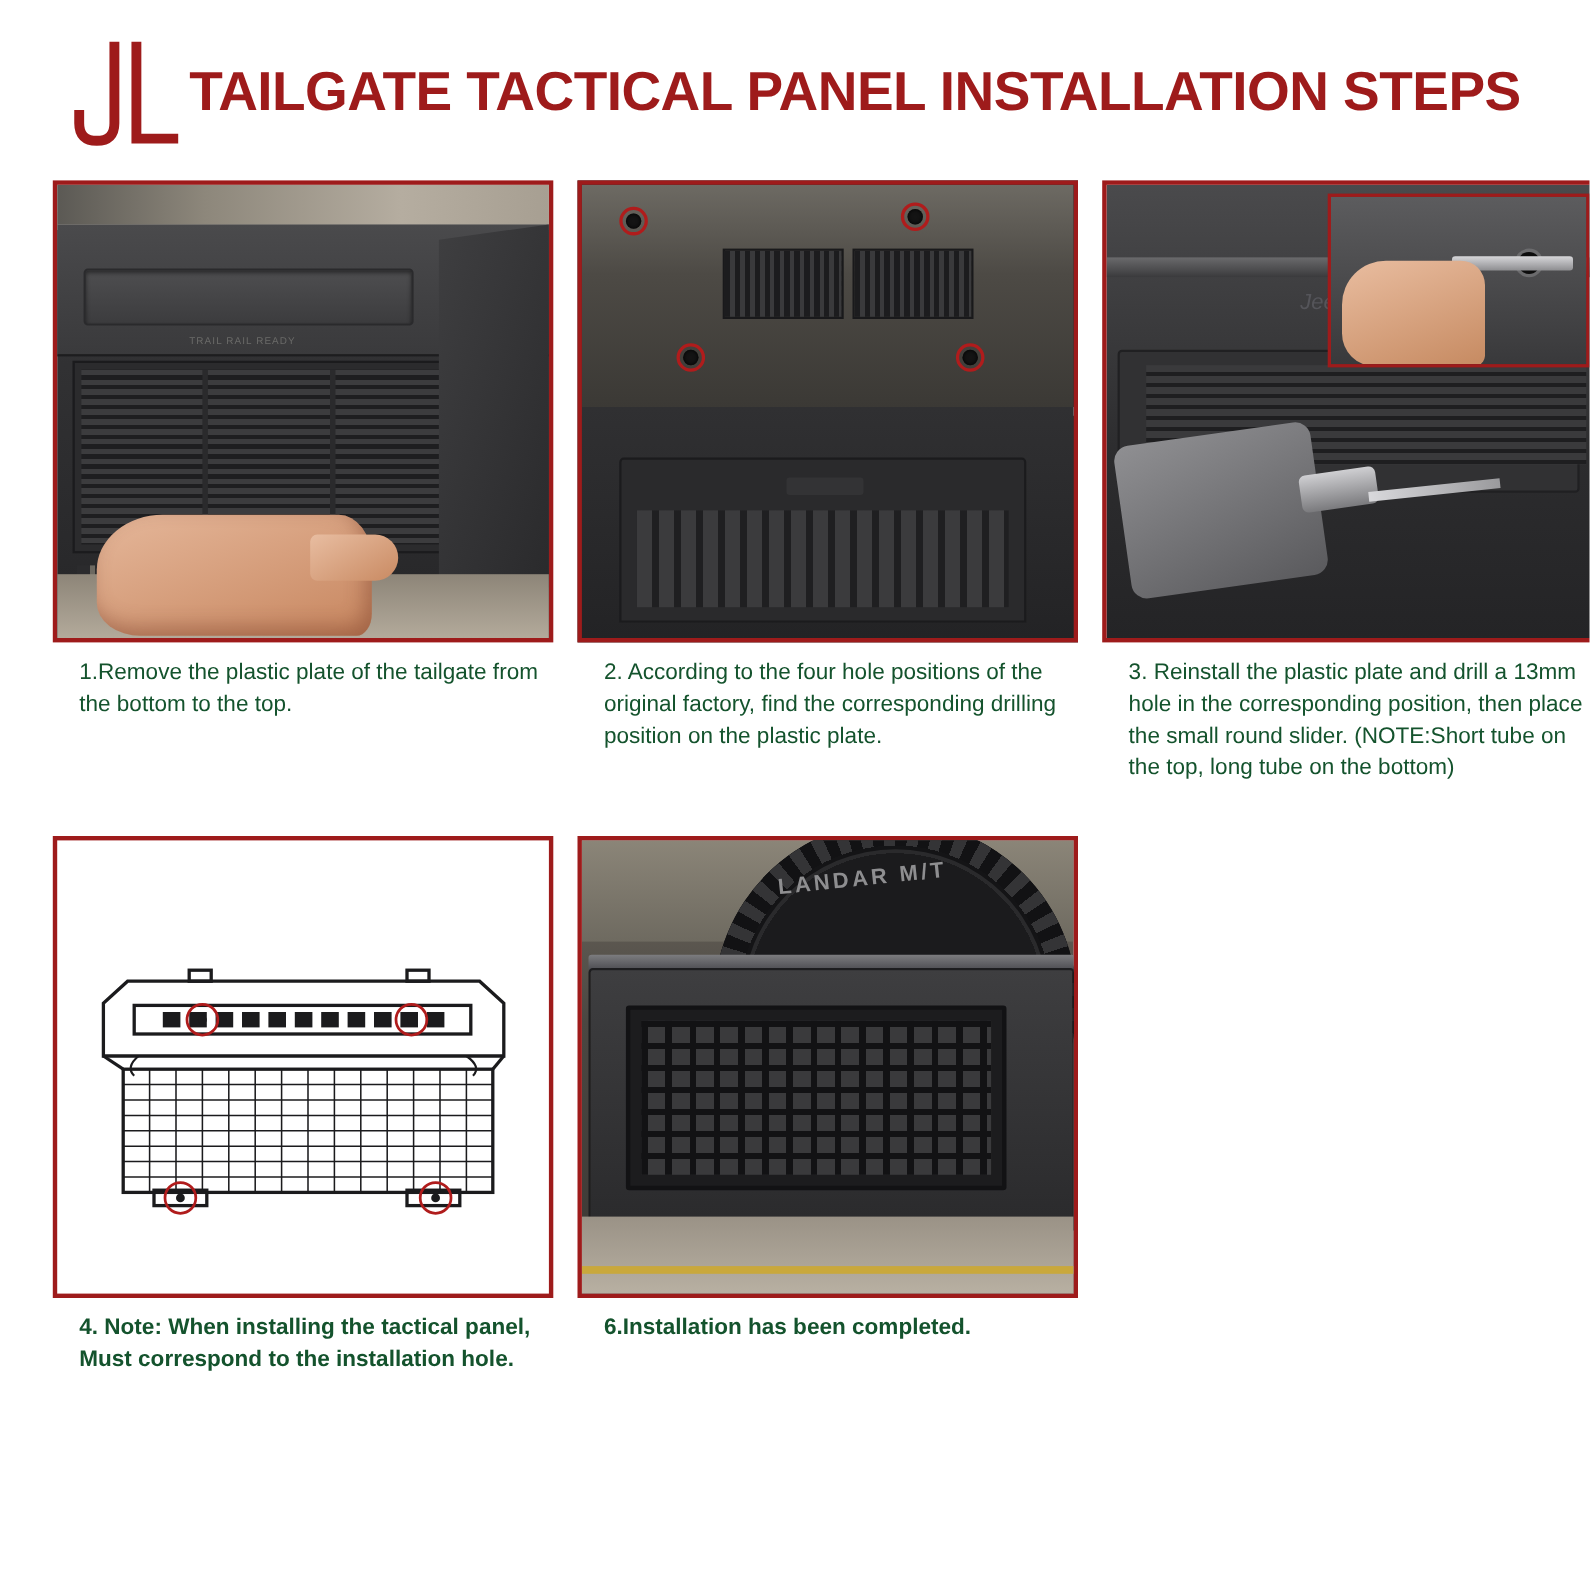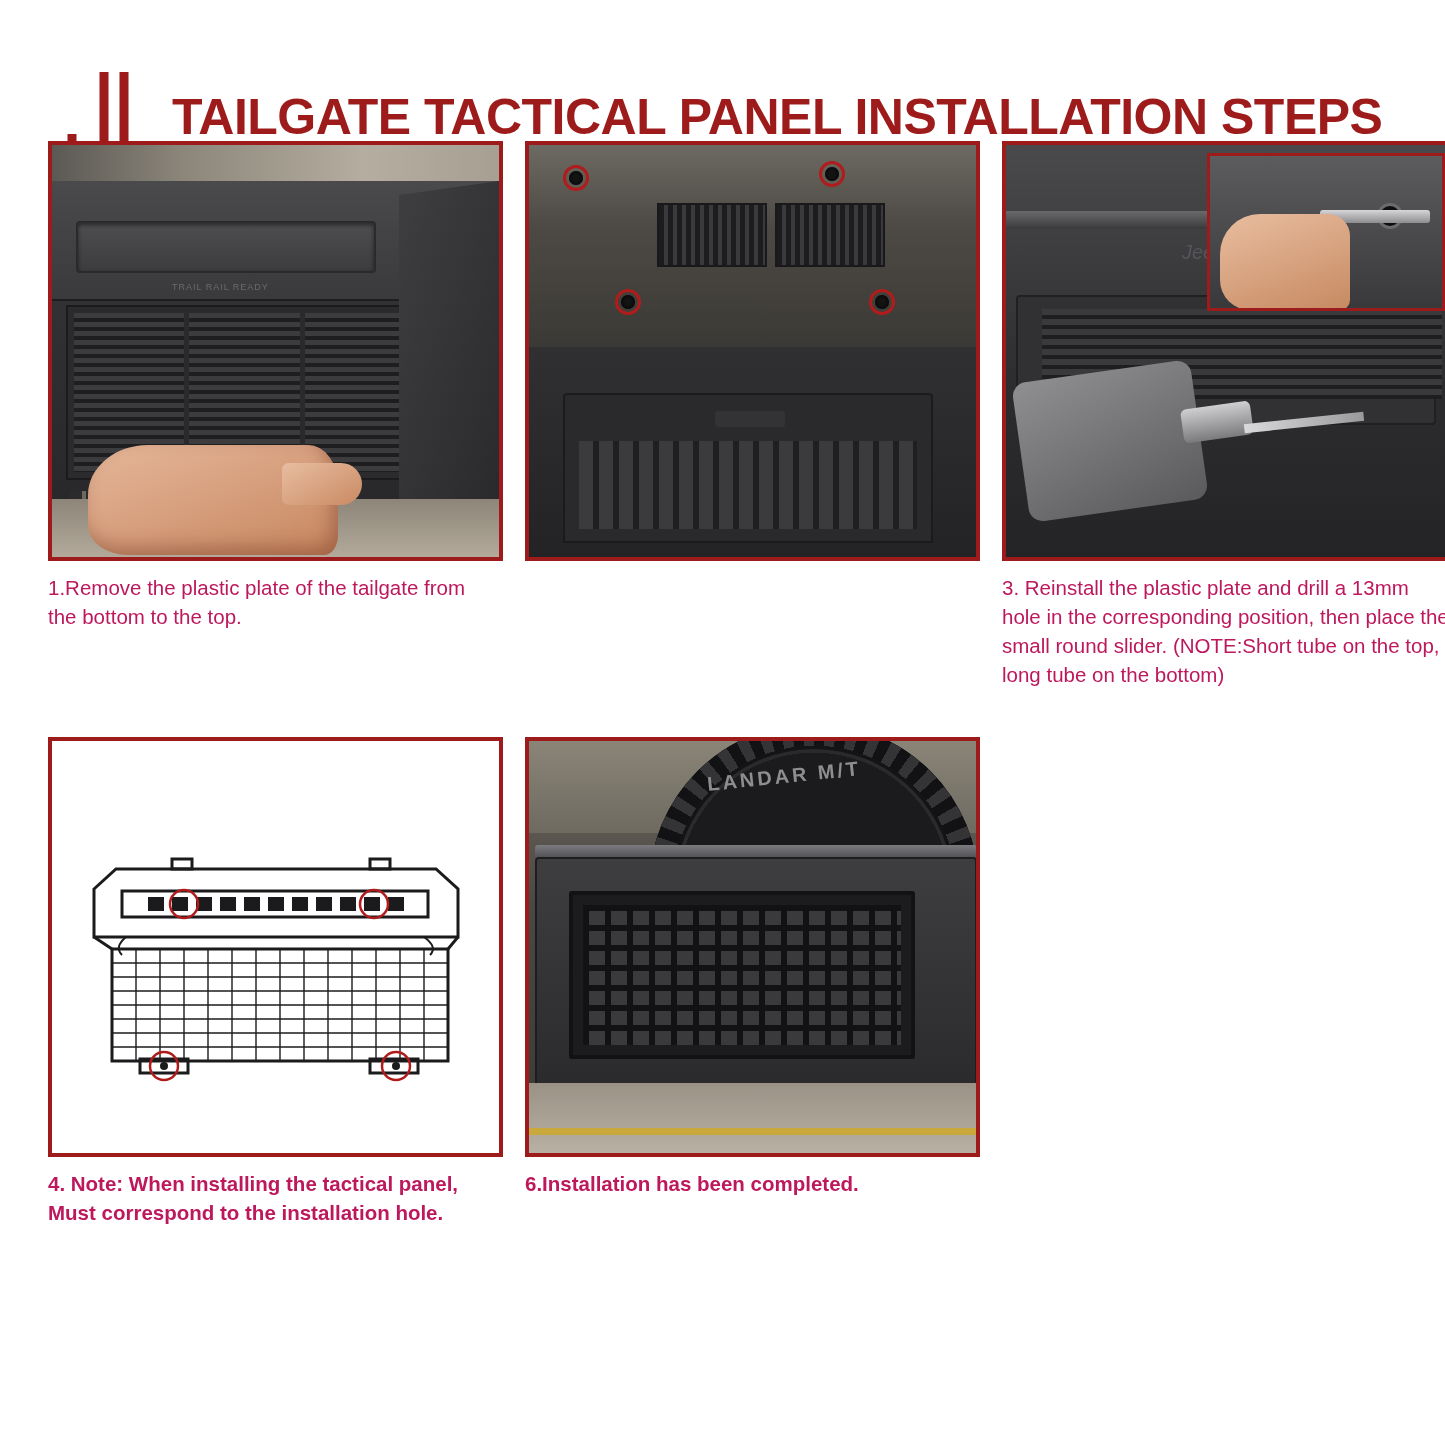--- a/index.html
+++ b/index.html
@@ -10,22 +10,22 @@
     background: #ffffff;
     font-family: "Liberation Sans", sans-serif;
     color: #1a1a1a;
     overflow: hidden;
   }
 
   
   .header {
     display: flex;
     align-items: flex-start;
-    padding: 64px 0 0 58px;
-    height: 141px;
+    padding: 30px 0 0 58px;
+    height: 164px;
   }
   .jl-logo {
     position: relative;
     width: 108px;
     height: 104px;
     flex: 0 0 auto;
     margin-top: 4px;
   }
   .jl-logo svg { display: block; }
   .header-title {
@@ -54,23 +54,24 @@
     border: 4px solid #9e1b1b;
     width: 455px;
     height: 420px;
     overflow: hidden;
     position: relative;
     background: #2a2a2c;
   }
   .caption {
     font-size: 20.5px;
     line-height: 1.42;
-    color: #be185d;
+    color: #14532d;
     padding: 12px 4px 0 0;
     min-height: 150px;
+    margin-left: 24px;
   }
   .row2 .caption { min-height: 120px; font-weight: bold; }
 
   
   .s1-bg {
     background:
       linear-gradient(#d9d3c6 0 6%, #cdc6b8 6% 10%, transparent 10%),
       linear-gradient(180deg,#39393b 0%, #2e2e30 55%, #262628 100%);
     padding-left: 33px;
   }
@@ -286,20 +287,21 @@
         <div class="s2-circle" style="left:340px; top:144px;"></div>
       </div>
       <div class="s2-gap"></div>
       <div class="s2-bot">
         <div class="s2-plate">
           <div class="s2-jeep"></div>
           <div class="s2-ribs"></div>
         </div>
       </div>
     </div>
+    <div class="caption">2. According to the four hole positions of the original factory, find the corresponding drilling position on the plastic plate.</div>
   </div>
 
   <div class="cell">
     <div class="photo-frame s3-bg">
       <div class="s3-rail"></div>
       <div class="s3-jeep">Jeep</div>
       <div class="s3-panel">
         <div class="s3-louv"></div>
       </div>
       <div class="s3-drill"></div>

